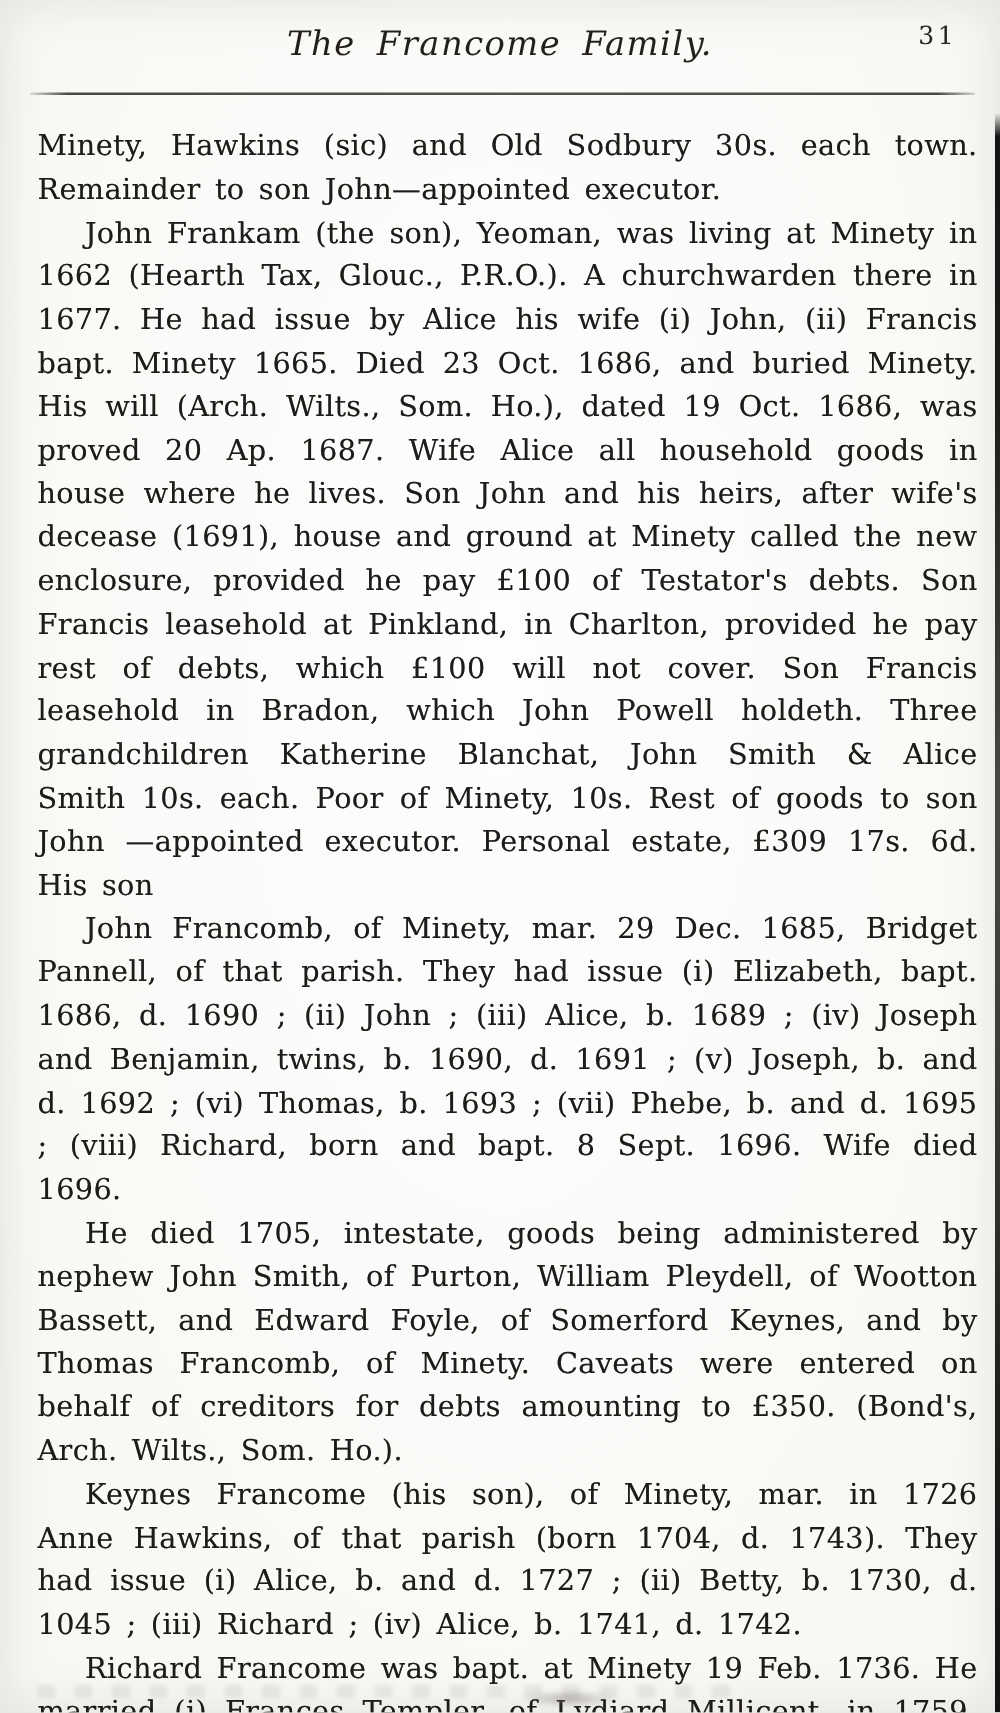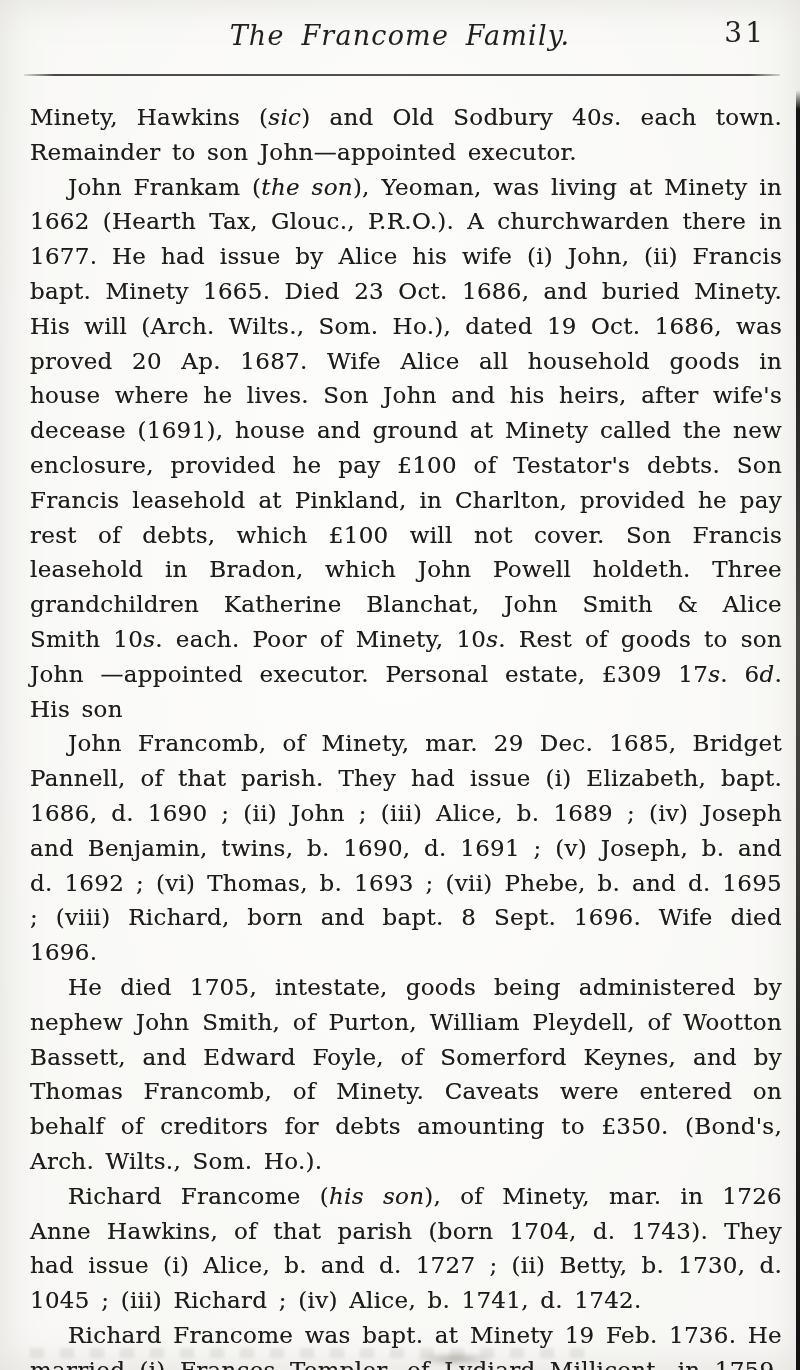--- a/index.html
+++ b/index.html
@@ -30,21 +30,21 @@
     font-style: italic;
     font-size: 27px;
     letter-spacing: 1.2px;
     word-spacing: 7px;
     color: #221f1c;
   }
   .pagenum {
     position: absolute;
     right: 34px;
     top: 16px;
-    font-size: 28px;
+    font-size: 20px;
     letter-spacing: 3px;
     color: #26231f;
   }
   .rule {
     margin: 8px 20px 0 24px;
     height: 2px;
     background: linear-gradient(to right,
       rgba(70,68,64,0.15) 0%, #4a4845 4%, #55524e 50%, #4a4845 96%, rgba(70,68,64,0.2) 100%);
     box-shadow: 0 3px 0 -1.5px rgba(90,87,82,0.35);
   }
@@ -57,21 +57,20 @@
     letter-spacing: 0.012em;
     text-shadow: 0 0 0.5px rgba(30,28,25,0.55);
   }
   .body p {
     margin: 0;
   }
   .body p.indent {
     text-indent: 38px;
   }
   .it {
-    font-style: italic;
   }
   .edge-line {
     position: absolute;
     top: 90px;
     bottom: 0;
     right: 0;
     width: 4px;
     background: linear-gradient(to bottom,
       rgba(15,15,15,0) 0%, #141414 1.5%, #1d1c1b 18%,
       #4a4845 42%, #3f3d3a 58%, #201f1e 80%, #121212 100%);
@@ -104,25 +103,25 @@
 <div class="page">
 
   <div class="running-head">
     <span class="title">The Francome Family.</span>
     <span class="pagenum">31</span>
   </div>
 
   <div class="rule"></div>
 
   <div class="body">
-      <p class=""><span>Minety, Hawkins (</span><span class="it">sic</span><span>) and Old Sodbury 40</span><span class="it">s</span><span>. each town. Remainder to son John—appointed executor.</span></p>
+      <p class=""><span>Minety, Hawkins (</span><span class="it">sic</span><span>) and Old Sodbury 30</span><span class="it">s</span><span>. each town. Remainder to son John—appointed executor.</span></p>
       <p class="indent"><span>John Frankam (</span><span class="it">the son</span><span>), Yeoman, was living at Minety in 1662 (Hearth Tax, Glouc., P.R.O.). A churchwarden there in 1677. He had issue by Alice his wife (i) John, (ii) Francis bapt. Minety 1665. Died 23 Oct. 1686, and buried Minety. His will (Arch. Wilts., Som. Ho.), dated 19 Oct. 1686, was proved 20 Ap. 1687. Wife Alice all household goods in house where he lives. Son John and his heirs, after wife's decease (1691), house and ground at Minety called the new enclosure, provided he pay £100 of Testator's debts. Son Francis leasehold at Pinkland, in Charlton, provided he pay rest of debts, which £100 will not cover. Son Francis leasehold in Bradon, which John Powell holdeth. Three grandchildren Katherine Blanchat, John Smith &amp; Alice Smith 10</span><span class="it">s</span><span>. each. Poor of Minety, 10</span><span class="it">s</span><span>. Rest of goods to son John —appointed executor. Personal estate, £309 17</span><span class="it">s</span><span>. 6</span><span class="it">d</span><span>. His son</span></p>
       <p class="indent"><span>John Francomb, of Minety, mar. 29 Dec. 1685, Bridget Pannell, of that parish. They had issue (i) Elizabeth, bapt. 1686, d. 1690 ; (ii) John ; (iii) Alice, b. 1689 ; (iv) Joseph and Benjamin, twins, b. 1690, d. 1691 ; (v) Joseph, b. and d. 1692 ; (vi) Thomas, b. 1693 ; (vii) Phebe, b. and d. 1695 ; (viii) Richard, born and bapt. 8 Sept. 1696. Wife died 1696.</span></p>
       <p class="indent"><span>He died 1705, intestate, goods being administered by nephew John Smith, of Purton, William Pleydell, of Wootton Bassett, and Edward Foyle, of Somerford Keynes, and by Thomas Francomb, of Minety. Caveats were entered on behalf of creditors for debts amounting to £350. (Bond's, Arch. Wilts., Som. Ho.).</span></p>
-      <p class="indent"><span>Richard Francome (</span><span class="it">his son</span><span>), of Minety, mar. in 1726 Anne Hawkins, of that parish (born 1704, d. 1743). They had issue (i) Alice, b. and d. 1727 ; (ii) Betty, b. 1730, d. 1045 ; (iii) Richard ; (iv) Alice, b. 1741, d. 1742.</span></p>
+      <p class="indent"><span>Keynes Francome (</span><span class="it">his son</span><span>), of Minety, mar. in 1726 Anne Hawkins, of that parish (born 1704, d. 1743). They had issue (i) Alice, b. and d. 1727 ; (ii) Betty, b. 1730, d. 1045 ; (iii) Richard ; (iv) Alice, b. 1741, d. 1742.</span></p>
       <p class="indent"><span>Richard Francome was bapt. at Minety 19 Feb. 1736. He married (i) Frances Templer, of Lydiard Millicent, in 1759, and had issue two sons, who died in infancy. She died 1762</span></p>
     </div>
 
   <div class="edge-line"></div>
   <div class="smudge"></div>
   <div class="smudge2"></div>
 
 </div>
 
 </body></html>

